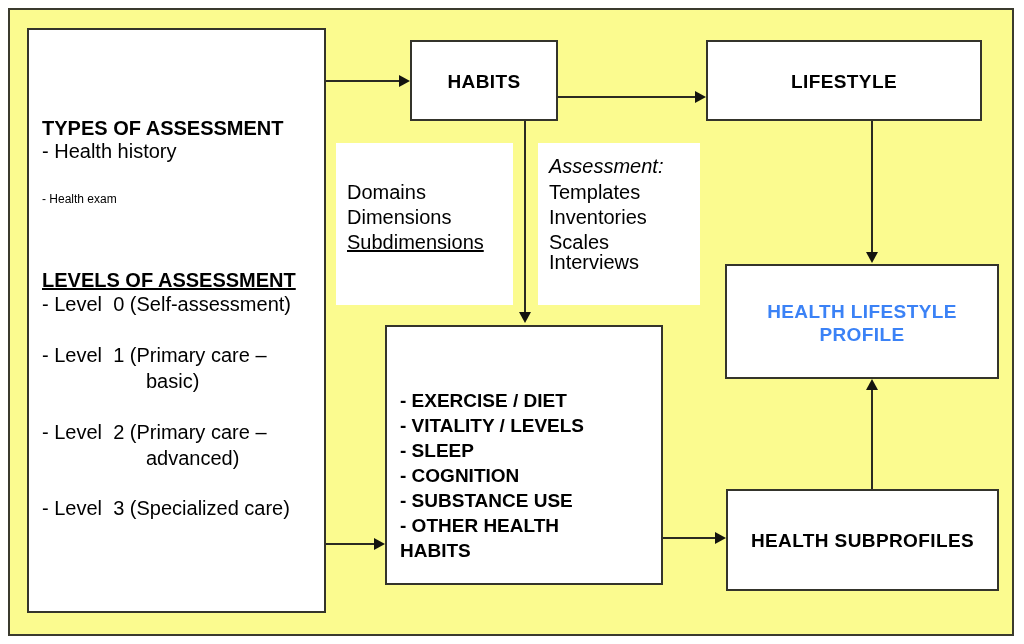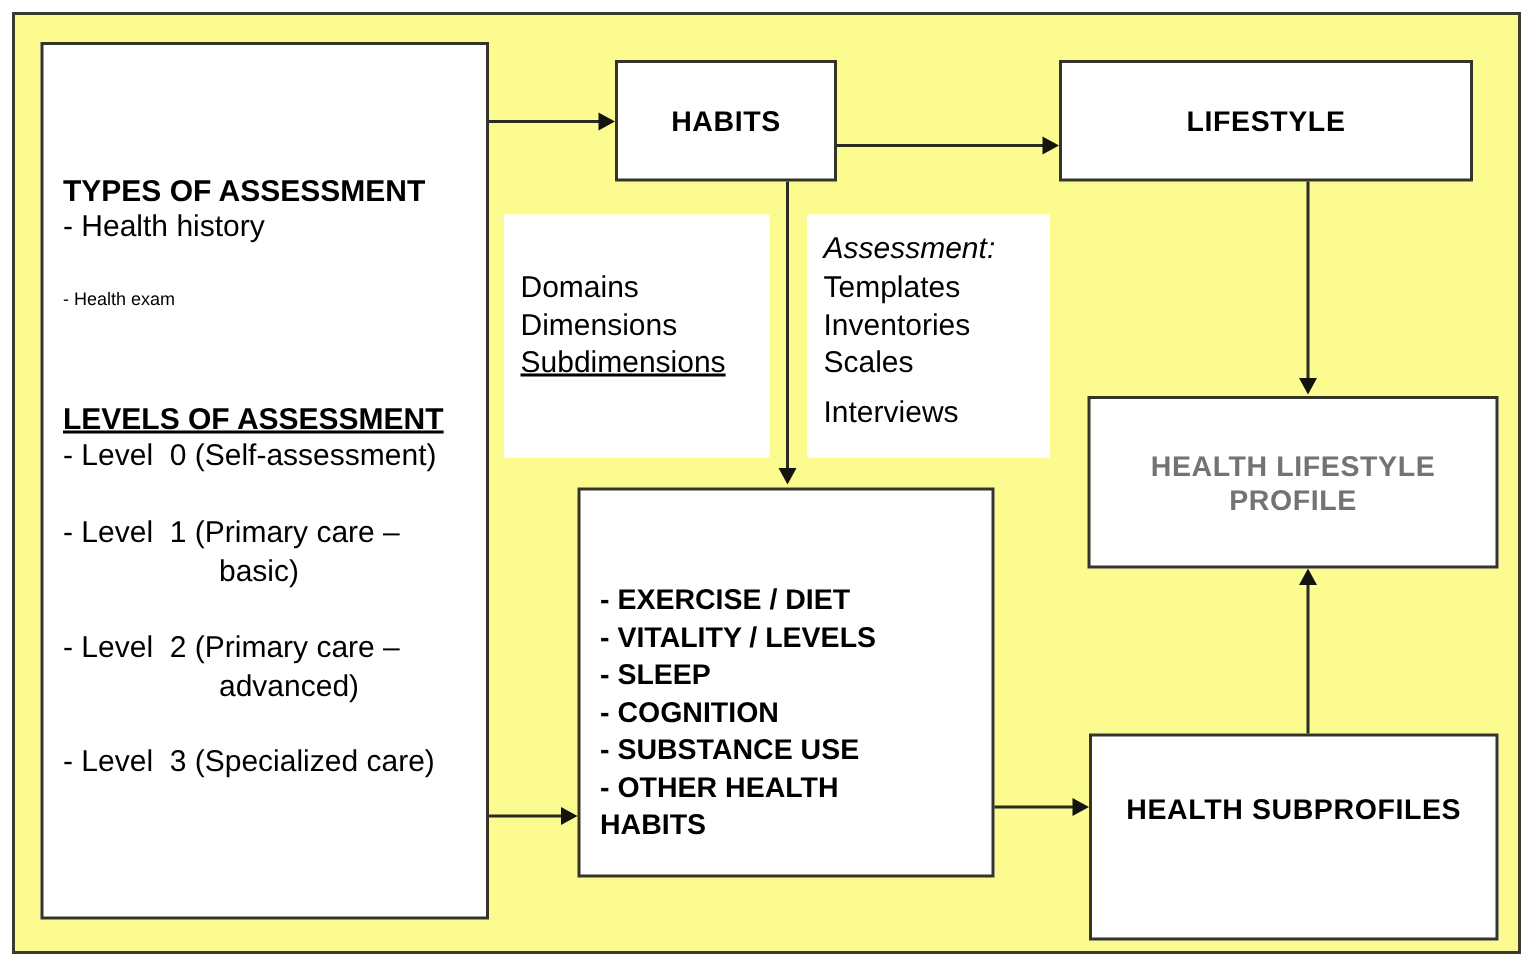--- a/index.html
+++ b/index.html
@@ -57,21 +57,21 @@
     white-space: pre;
   }
   .bold {
     font-weight: bold;
     margin-top: 28px;
   }
   .ital {
     font-style: italic;
   }
   .red {
-    color: #737373;
+    color: #3b82f6;
   }
   
   .hline {
     position: absolute;
     height: 0;
     border-top: 2px solid #2b2b22;
   }
   .vline {
     position: absolute;
     width: 0;
@@ -129,21 +129,21 @@
 
   <div class="node" style="left:706px; top:40px; width:276px; height:81px;">
     <div class="label-center" style="top:29px;">LIFESTYLE</div>
   </div>
 
   <div class="node" style="left:725px; top:264px; width:274px; height:115px;">
     <div class="label-center red" style="top:35px;">HEALTH LIFESTYLE</div>
     <div class="label-center red" style="top:58px;">PROFILE</div>
   </div>
 
-  <div class="node" style="left:726px; top:489px; width:273px; height:138px;">
+  <div class="node" style="left:726px; top:489px; width:273px; height:102px;">
     <div class="label-center" style="top:39px;">HEALTH SUBPROFILES</div>
   </div>
 
   <div class="node" style="left:385px; top:325px; width:278px; height:260px;">
   </div>
   <div class="txt bold" style="left:400px; top:362px; font-size:19px;">- EXERCISE / DIET</div>
   <div class="txt bold" style="left:400px; top:387px; font-size:19px;">- VITALITY / LEVELS</div>
   <div class="txt bold" style="left:400px; top:412px; font-size:19px;">- SLEEP</div>
   <div class="txt bold" style="left:400px; top:437px; font-size:19px;">- COGNITION</div>
   <div class="txt bold" style="left:400px; top:487px; font-size:19px;">- OTHER HEALTH</div>
@@ -155,21 +155,21 @@
   <div class="txt" style="left:347px; top:181px; font-size:20px;">Domains</div>
   <div class="txt" style="left:347px; top:206px; font-size:20px;">Dimensions</div>
   <div class="txt" style="left:347px; top:231px; font-size:20px;text-decoration:underline;">Subdimensions</div>
 
   <div class="panel" style="left:538px; top:143px; width:162px; height:162px;">
   </div>
   <div class="txt ital" style="left:549px; top:155px; font-size:20px;">Assessment:</div>
   <div class="txt" style="left:549px; top:181px; font-size:20px;">Templates</div>
   <div class="txt" style="left:549px; top:206px; font-size:20px;">Inventories</div>
   <div class="txt" style="left:549px; top:231px; font-size:20px;">Scales</div>
-  <div class="txt" style="left:549px; top:264px; font-size:20px;">Interviews</div>
+  <div class="txt" style="left:549px; top:251px; font-size:20px;">Interviews</div>
 
   <div class="hline" style="left:326px; top:80px; width:74px;"></div>
   <div class="arrow-r" style="left:399px; top:75px;"></div>
 
   <div class="hline" style="left:558px; top:96px; width:138px;"></div>
   <div class="arrow-r" style="left:695px; top:91px;"></div>
 
   <div class="vline" style="left:524px; top:121px; height:192px;"></div>
   <div class="arrow-d" style="left:519px; top:312px;"></div>
 

